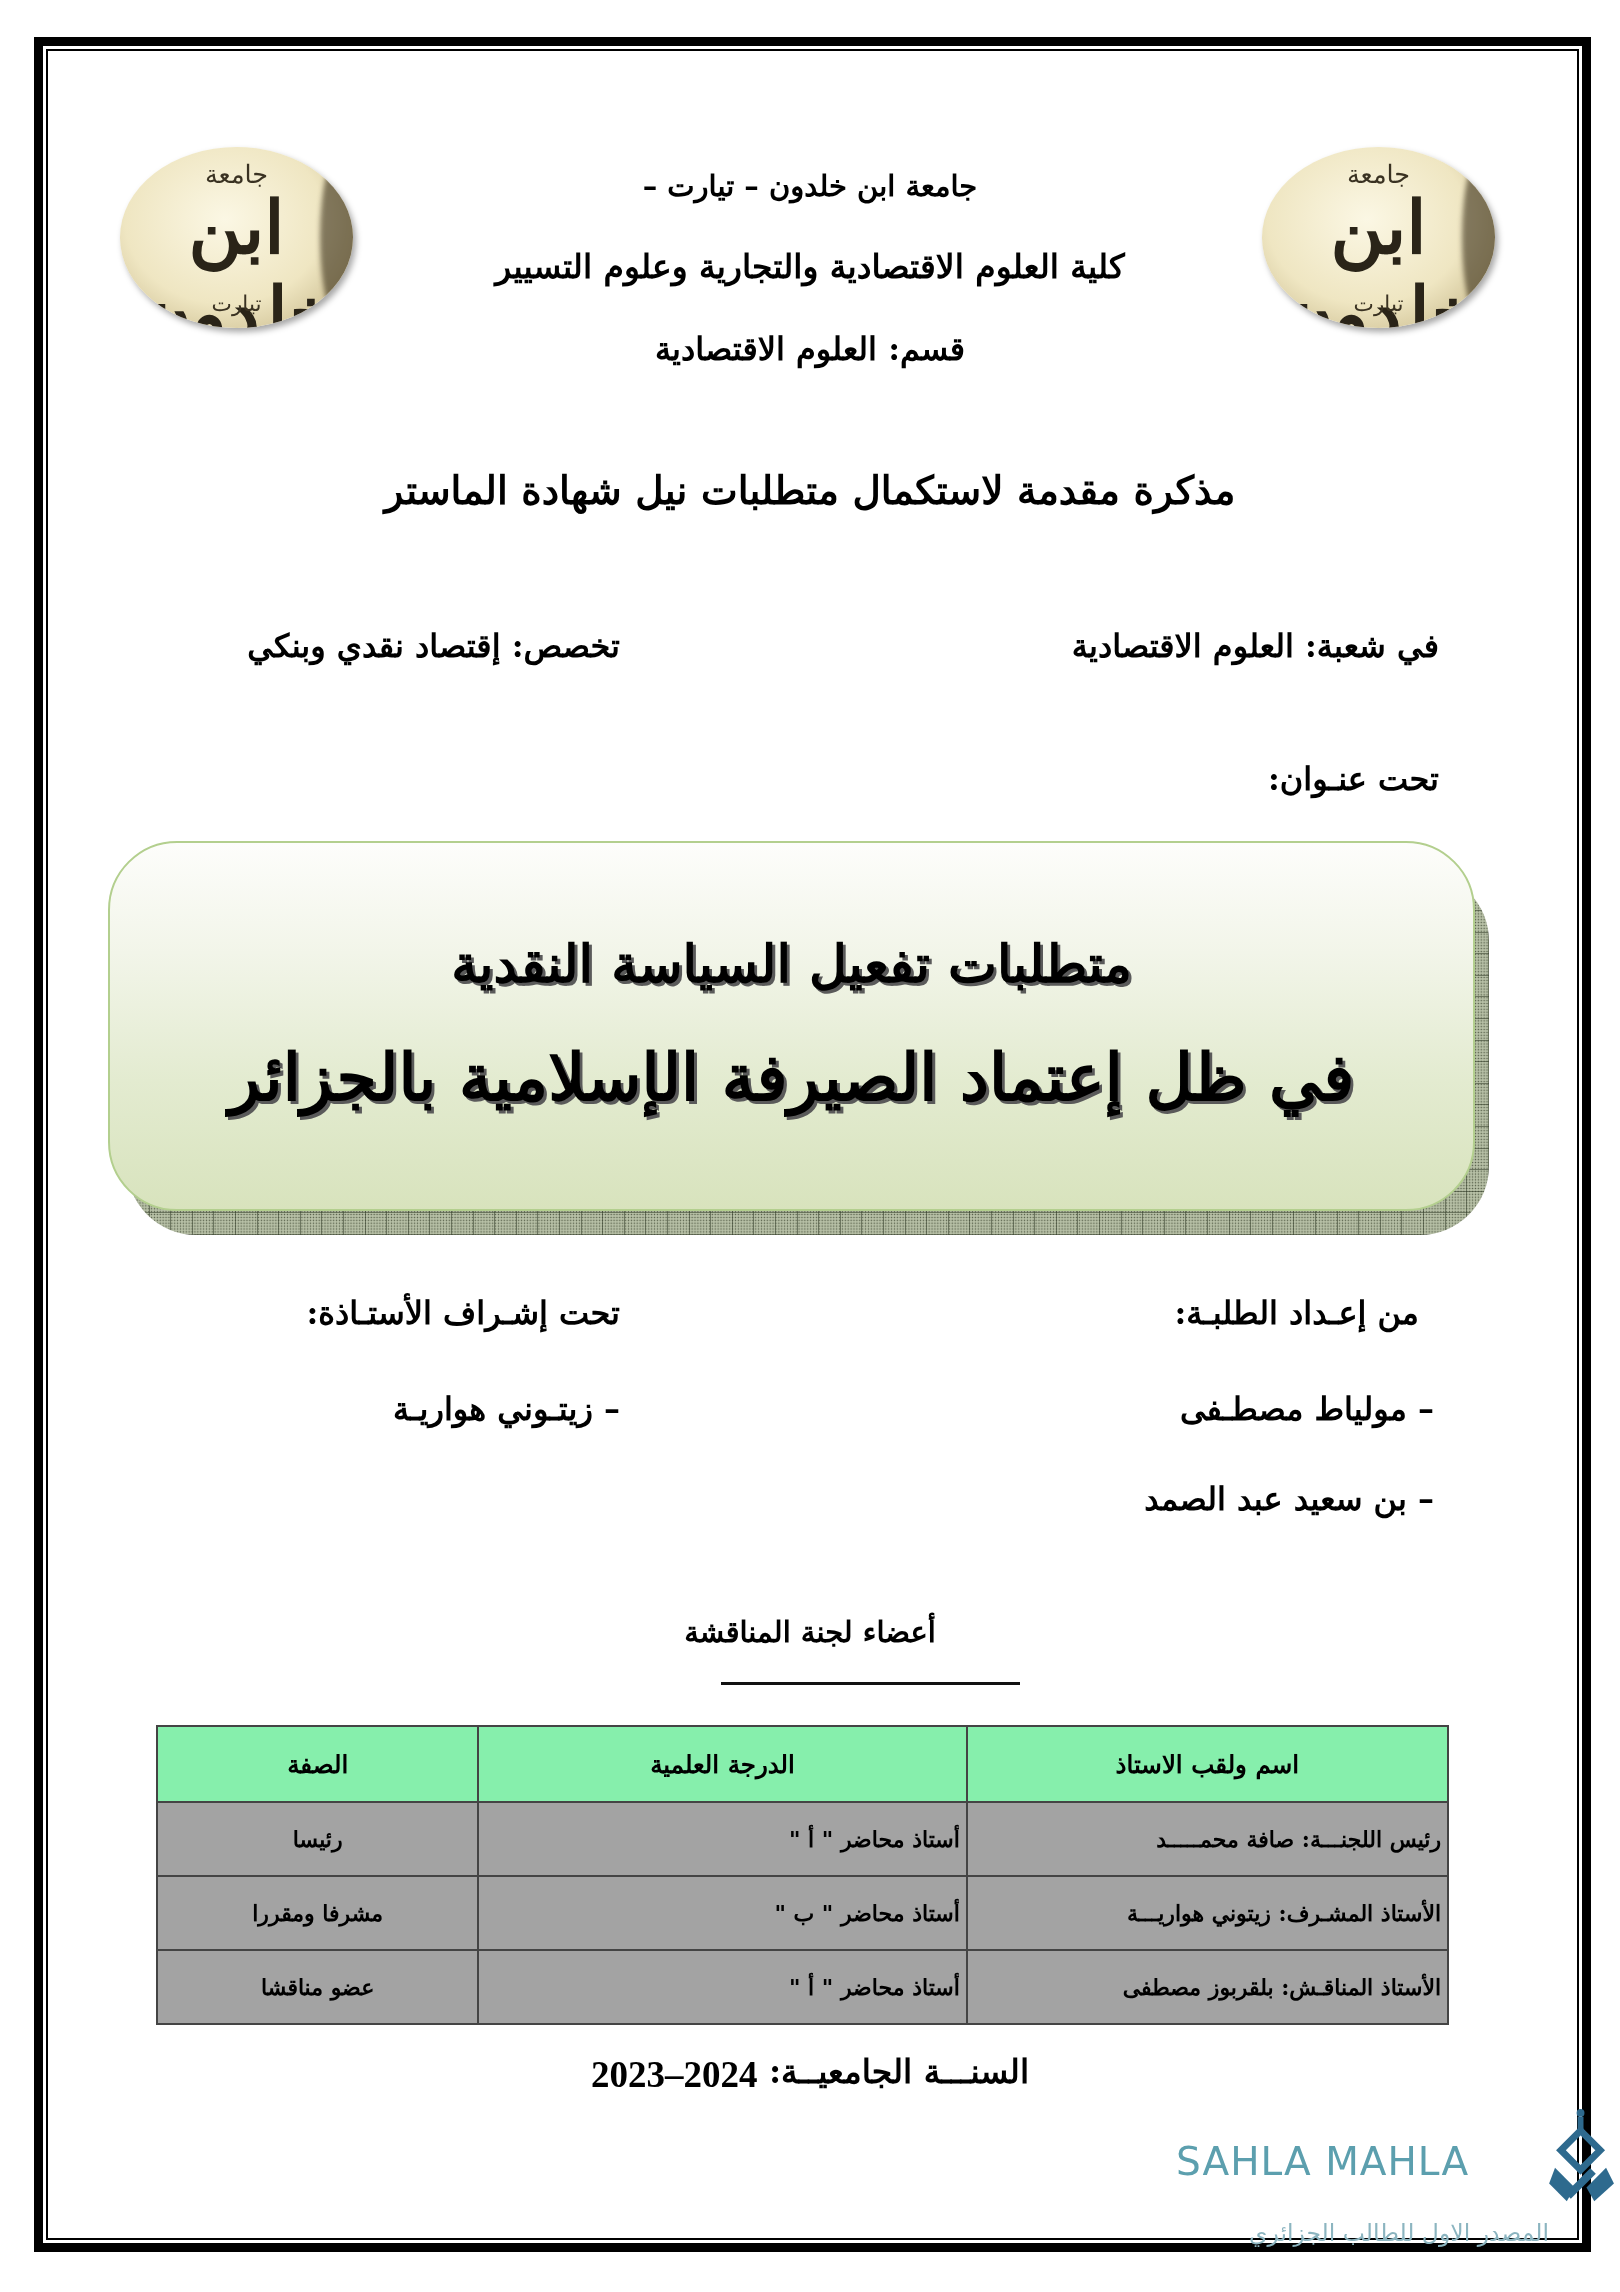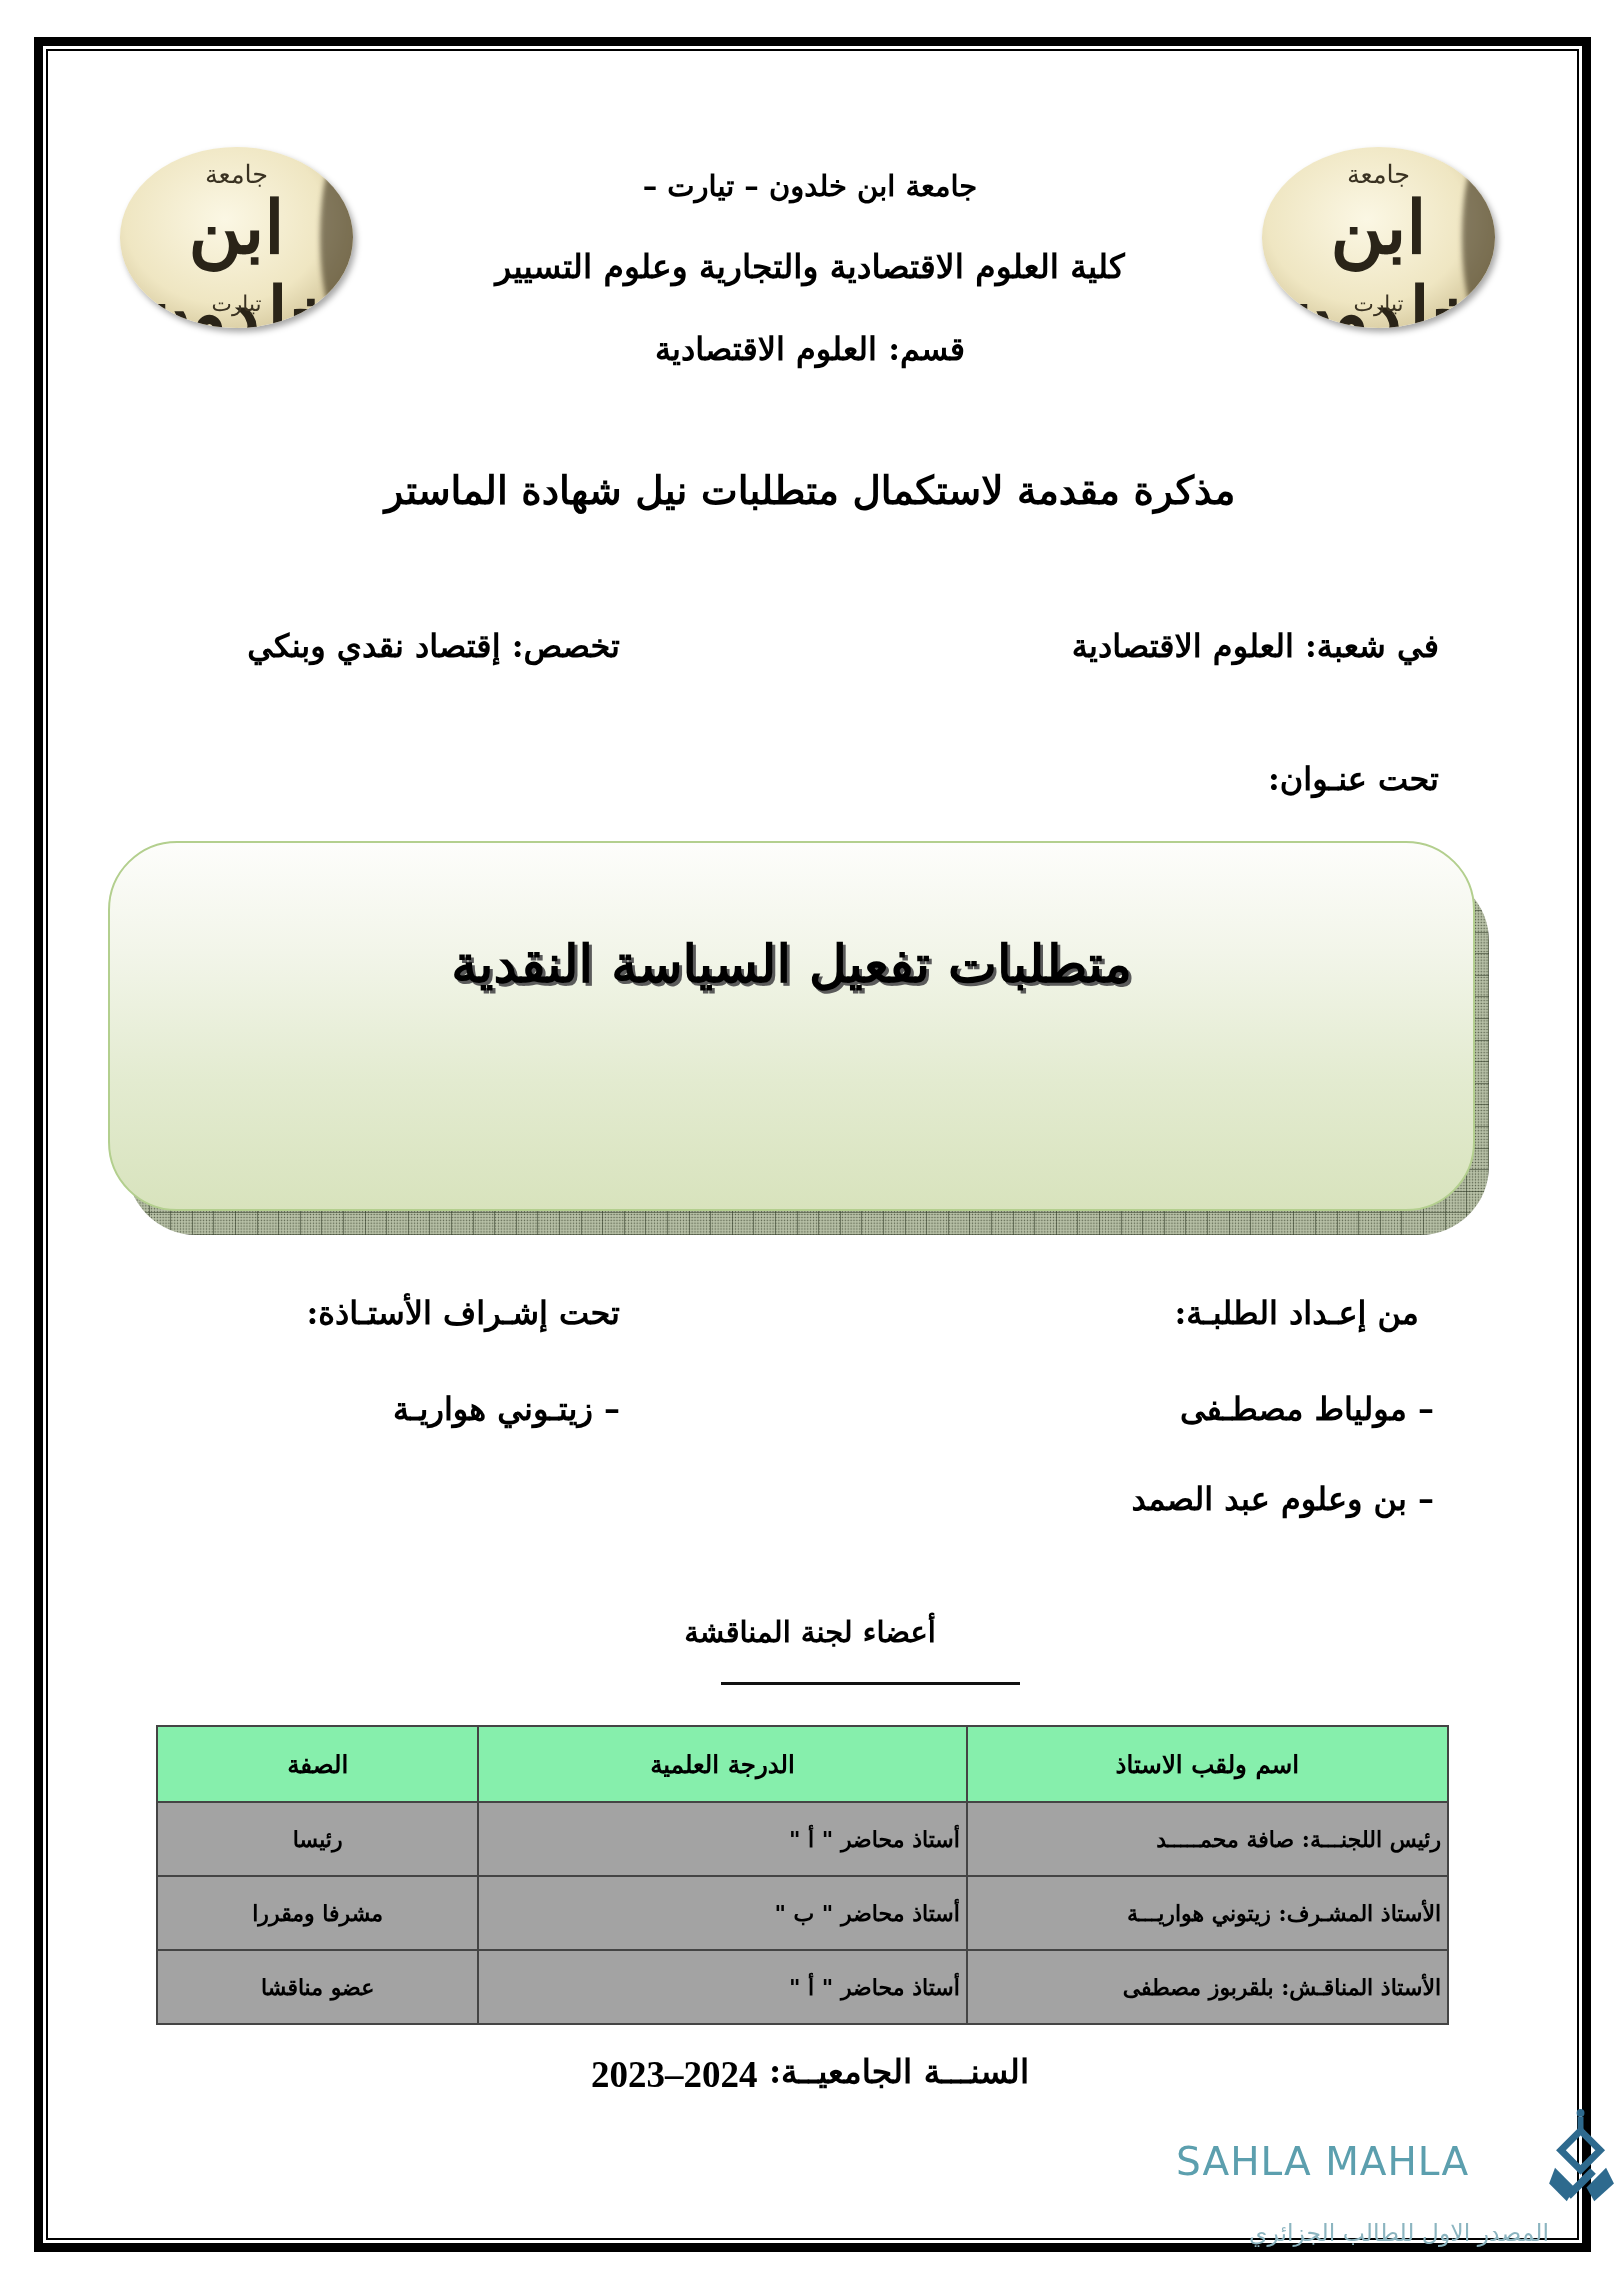--- a/index.html
+++ b/index.html
@@ -251,26 +251,27 @@
 
 <div class="center-line h-memo">مذكرة مقدمة لاستكمال متطلبات نيل شهادة الماستر</div>
 
 <div class="abs rtl field-branch">في شعبة: العلوم الاقتصادية</div>
 <div class="abs rtl field-spec">تخصص: إقتصاد نقدي وبنكي</div>
 <div class="abs rtl field-under">تحت عنـوان:</div>
 
 <div class="title-shadow"></div>
 <div class="title-box">
   <div class="title-line title-line-1">متطلبات تفعيل السياسة النقدية</div>
+  <div class="title-line title-line-2">في ظل إعتماد الصيرفة الإسلامية بالجزائر</div>
 </div>
 
 <div class="abs rtl prep-label">من إعـداد الطلبـة:</div>
 <div class="abs rtl sup-label">تحت إشـراف الأستـاذة:</div>
 <div class="abs rtl student-1">– مولياط مصطـفى</div>
-<div class="abs rtl student-2">– بن وعلوم عبد الصمد</div>
+<div class="abs rtl student-2">– بن سعيد عبد الصمد</div>
 <div class="abs rtl sup-name">– زيتـوني هواريـة</div>
 
 <div class="committee-title">أعضاء لجنة المناقشة</div>
 <div class="committee-underline"></div>
 
 <table class="committee-table">
   <thead>
     <tr>
       <th class="col-name">اسم ولقب الاستاذ</th>
       <th class="col-rank">الدرجة العلمية</th>

